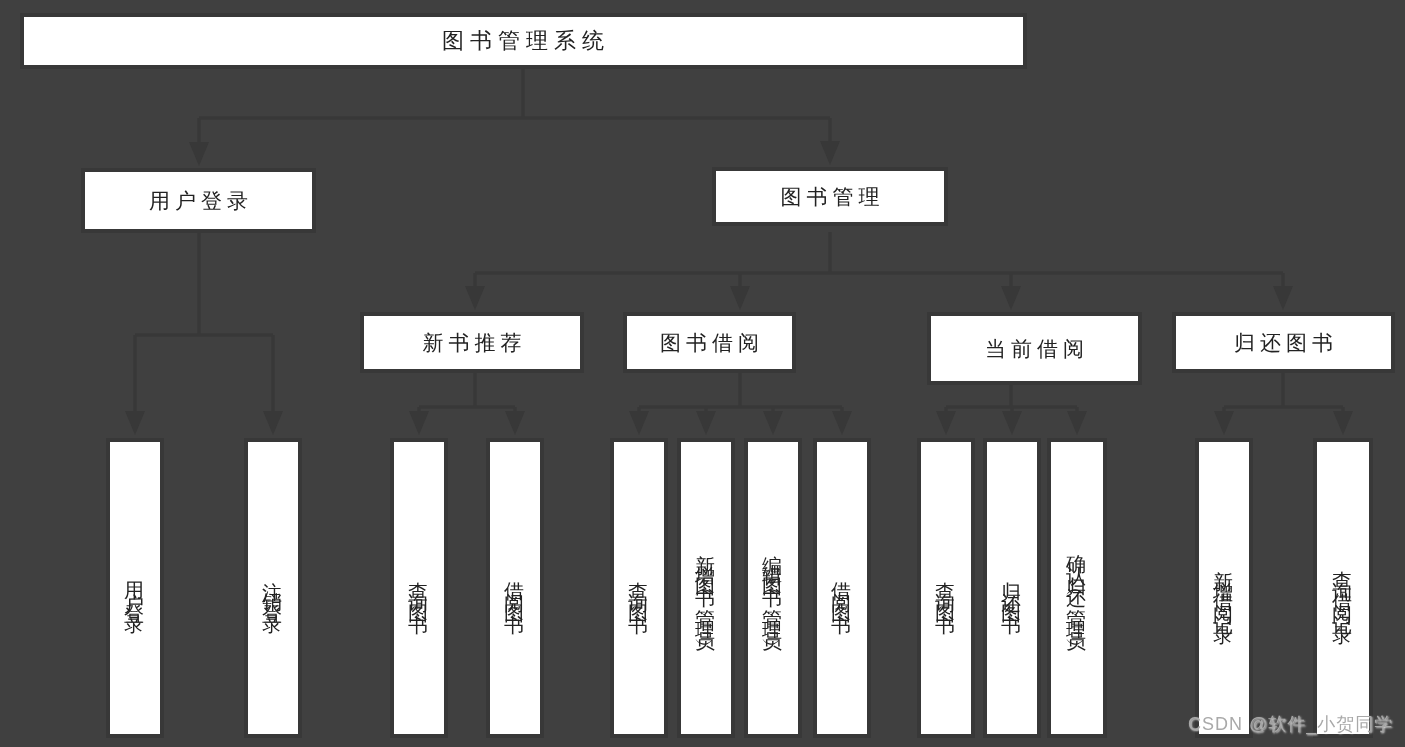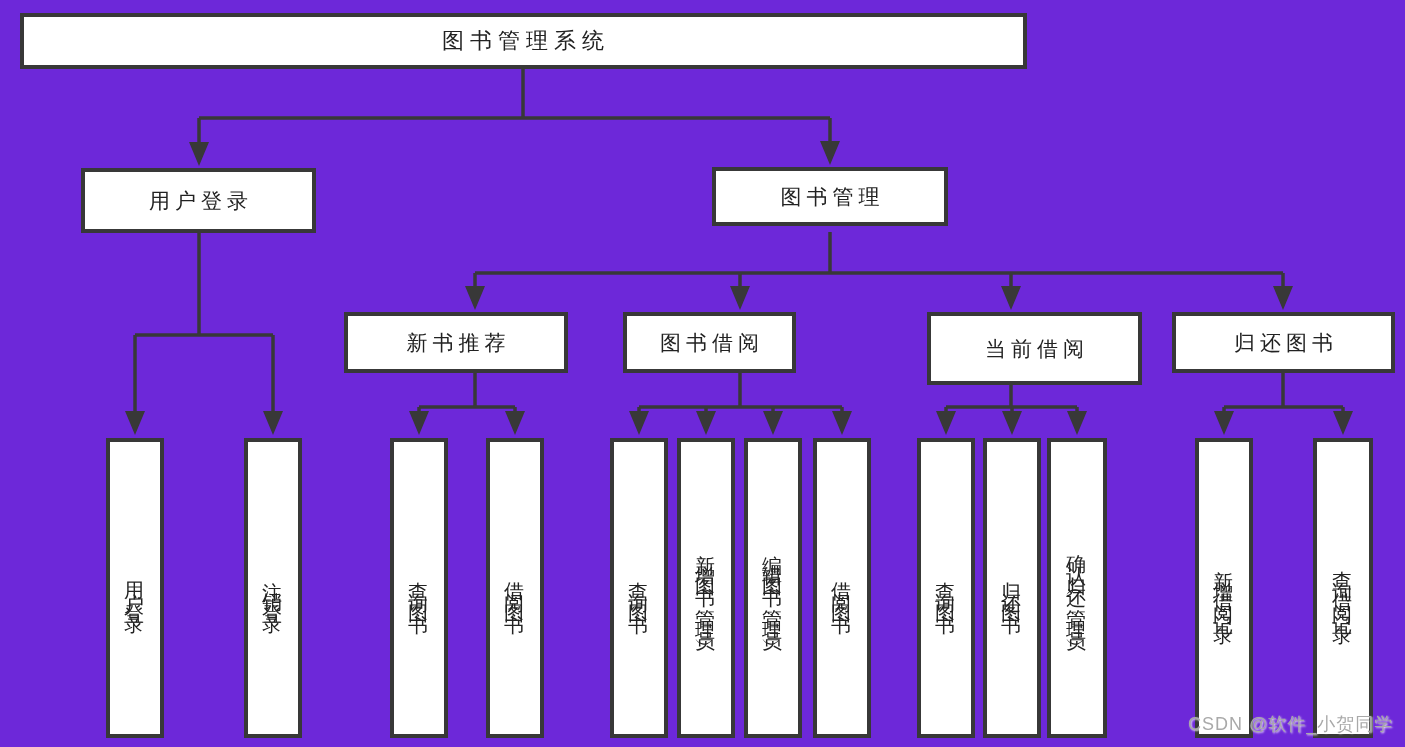--- a/index.html
+++ b/index.html
@@ -1,21 +1,21 @@
 <!DOCTYPE html>
 <html><head>
 <meta charset="utf-8">
 <style>
   html, body { margin: 0; padding: 0; background: #ffffff; }
   body { font-family: "Liberation Sans", sans-serif; }
   .canvas {
     position: relative;
     width: 1405px;
     height: 747px;
-    background: #6d28d9;
+    background: #404040;
     overflow: hidden;
   }
   .connectors {
     position: absolute;
     left: 0; top: 0;
     width: 1405px; height: 747px;
   }
   .node {
     position: absolute;
     box-sizing: border-box;
@@ -71,21 +71,21 @@
              M629 411H649L639 435Z M696 411H716L706 435Z M763 411H783L773 435Z M832 411H852L842 435Z
              M936 411H956L946 435Z M1002 411H1022L1012 435Z M1067 411H1087L1077 435Z
              M1214 411H1234L1224 435Z M1333 411H1353L1343 435Z"></path>
   </svg>
 
   <div class="node root" style="left:20px; top:13px; width:1007px; height:56px">图书管理系统</div>
 
   <div class="node" style="left:81px; top:168px; width:235px; height:65px">用户登录</div>
   <div class="node" style="left:712px; top:167px; width:236px; height:59px">图书管理</div>
 
-  <div class="node" style="left:344px; top:312px; width:224px; height:61px">新书推荐</div>
+  <div class="node" style="left:360px; top:312px; width:224px; height:61px">新书推荐</div>
   <div class="node" style="left:623px; top:312px; width:173px; height:61px">图书借阅</div>
   <div class="node" style="left:927px; top:312px; width:215px; height:73px">当前借阅</div>
   <div class="node" style="left:1172px; top:312px; width:223px; height:61px">归还图书</div>
 
   <div class="node leaf" style="left:106px; top:438px; width:58px; height:300px">用户登录</div>
   <div class="node leaf" style="left:244px; top:438px; width:58px; height:300px">注销登录</div>
 
   <div class="node leaf" style="left:390px; top:438px; width:58px; height:300px">查询图书</div>
   <div class="node leaf" style="left:486px; top:438px; width:58px; height:300px">借阅图书</div>
 

